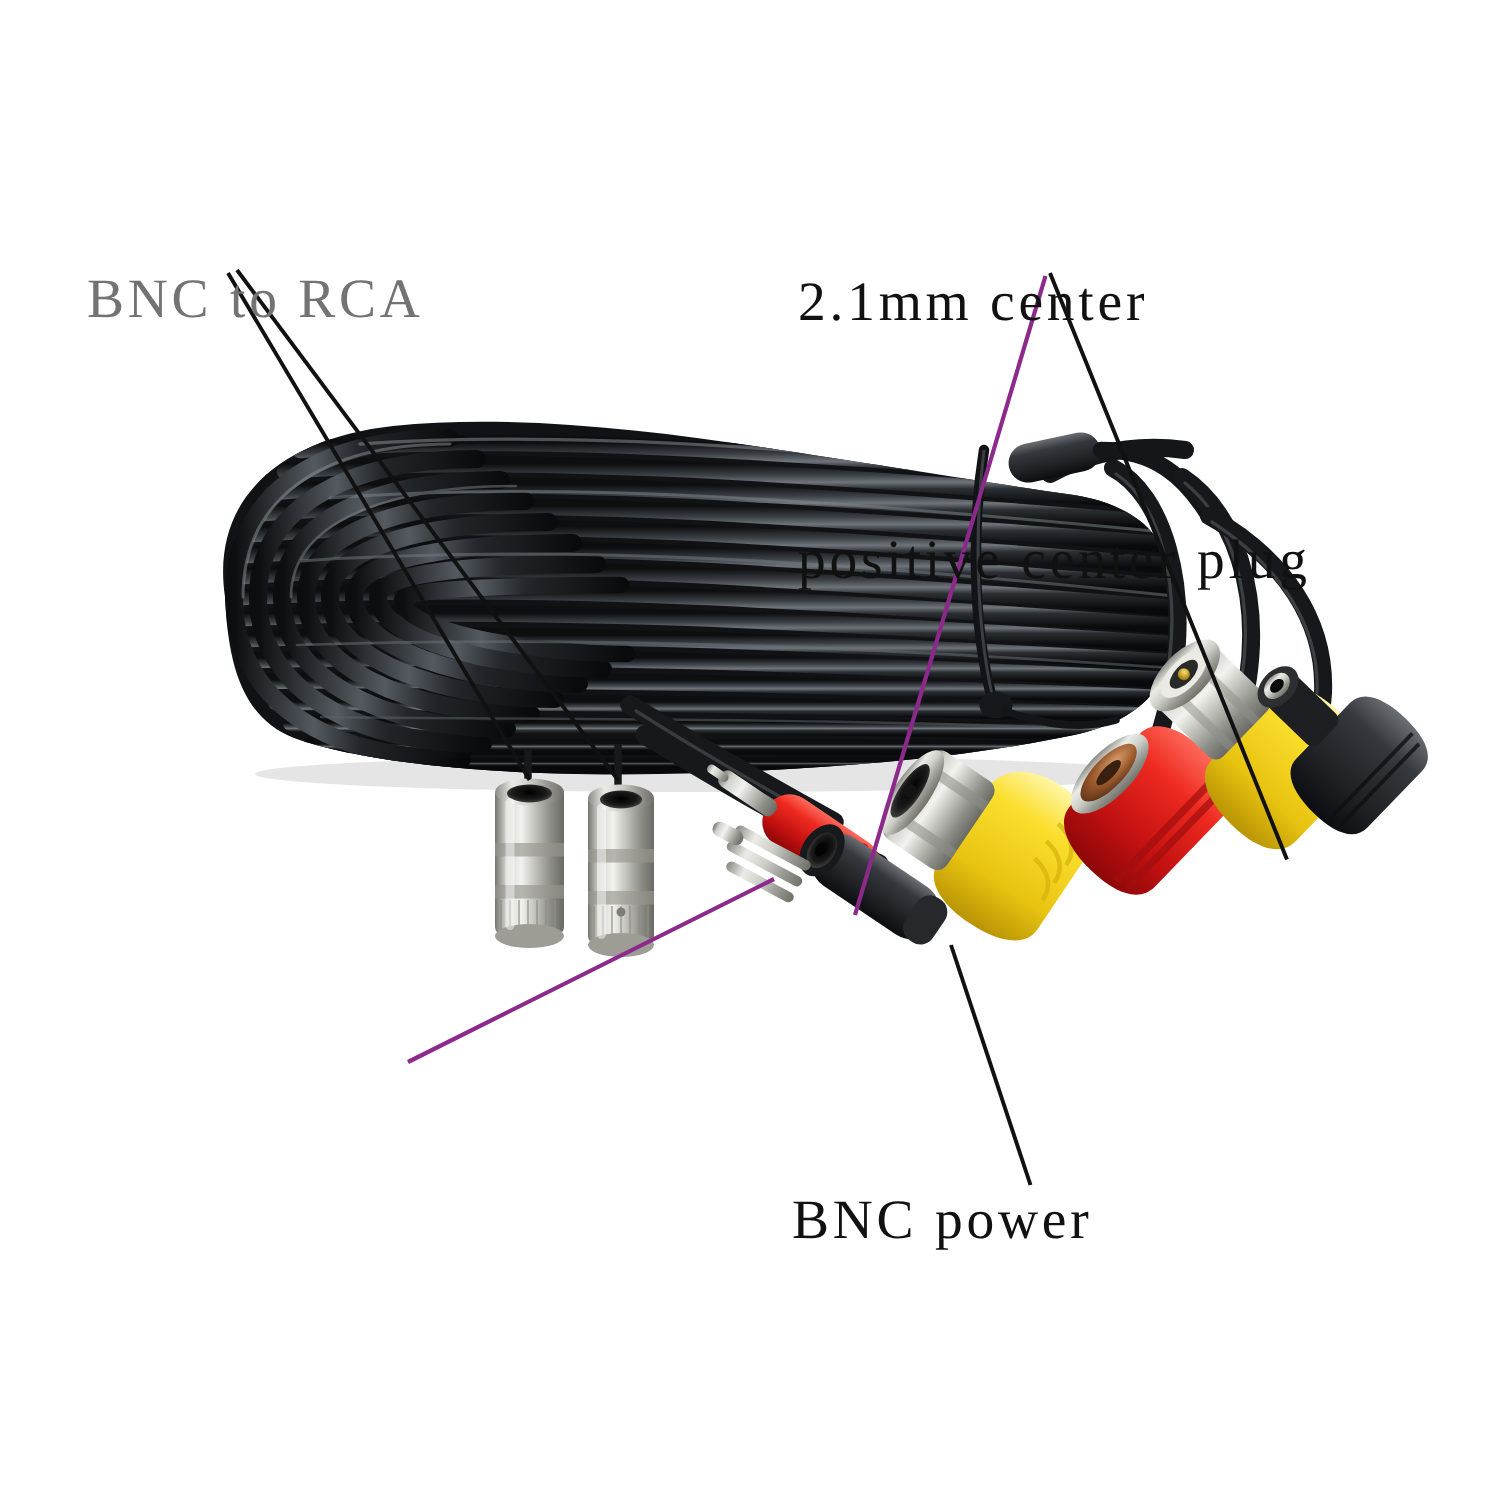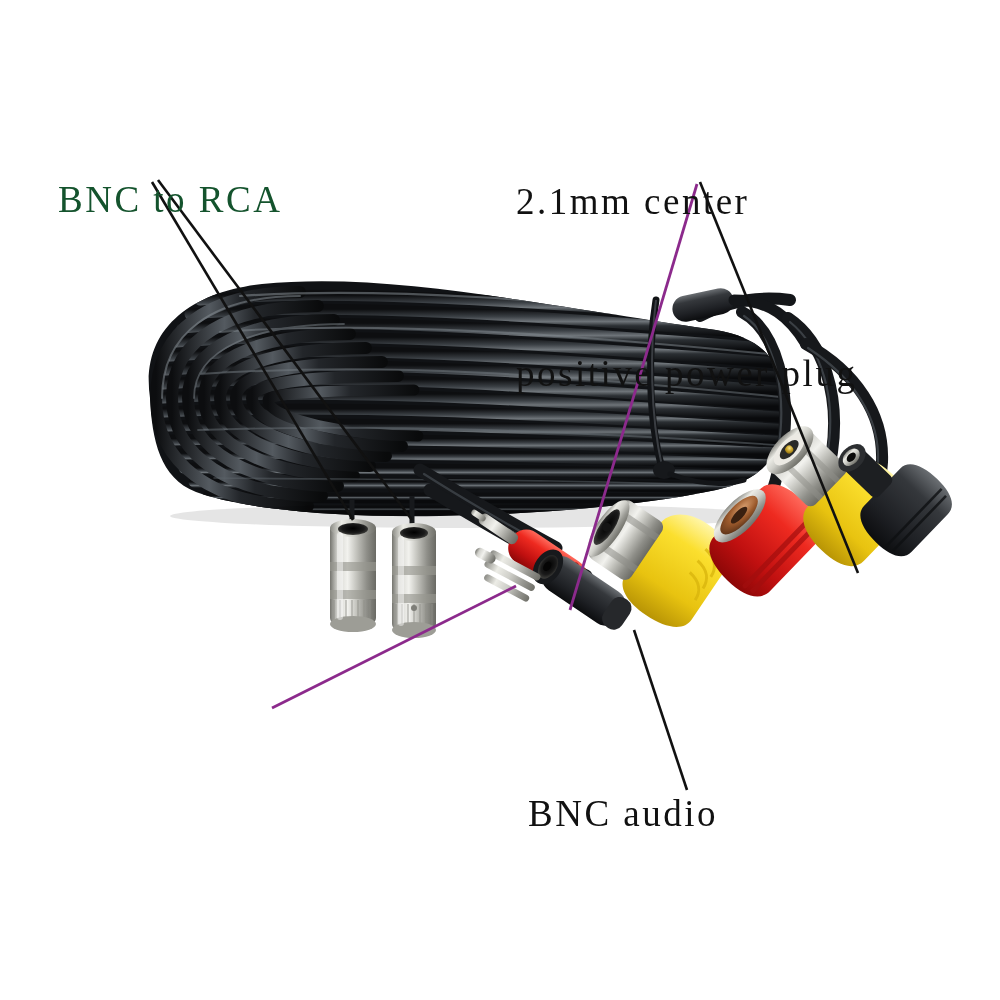--- a/index.html
+++ b/index.html
@@ -19,29 +19,29 @@
 
   
   .anno {
     position: absolute;
     white-space: pre;
     letter-spacing: 2.5px;
     line-height: 1.55;
     font-weight: 400;
     -webkit-font-smoothing: antialiased;
   }
-  .anno.purple { color: #14532d; }
+  .anno.purple { color: #737373; }
   .anno.black  { color: #111111; }
 
   #label-adapter {
     left: 58px; top: 56px;
     font-size: 37px;
   }
   #label-power {
-    left: 516px; top: 58px;
+    left: 532px; top: 58px;
     font-size: 37px;
   }
   #label-rca-audio {
     left: 60px; top: 702px;
     font-size: 37px;
   }
   #label-bnc-video {
     left: 528px; top: 785px;
     font-size: 37px;
   }
@@ -374,19 +374,19 @@
 
     <line x1="687" y1="790" x2="634" y2="630" stroke="#111111" stroke-width="2.6"></line>
   </svg>
 
   <div class="anno purple" id="label-adapter">
     <div>BNC to RCA</div>
   </div>
 
   <div class="anno black" id="label-power">
     <div>2.1mm center</div>
-    <div>positive power plug</div>
+    <div>positive center plug</div>
   </div>
 
 
-  <div class="anno black" id="label-bnc-video">BNC audio</div>
+  <div class="anno black" id="label-bnc-video">BNC power</div>
 
 </div>
 
 </body></html>

